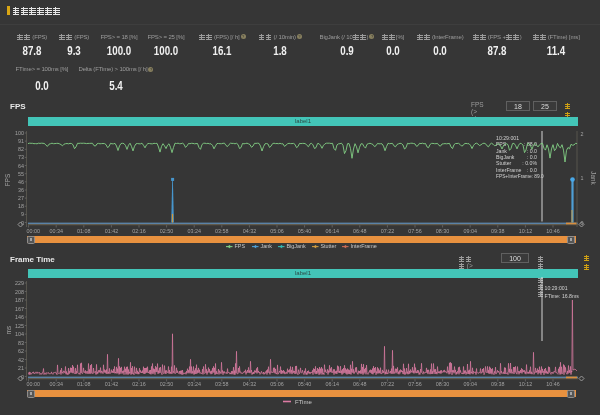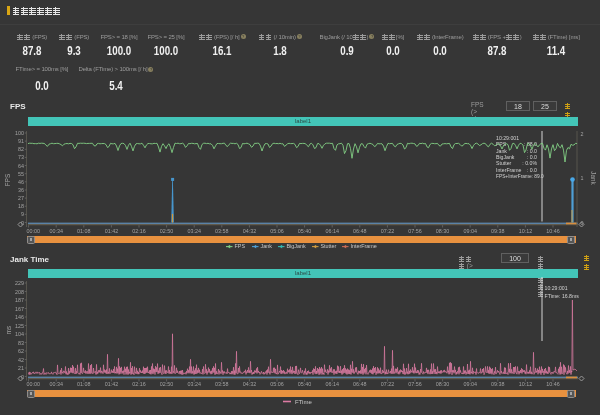--- a/index.html
+++ b/index.html
@@ -61,21 +61,21 @@
 <div class="teal" style="top:116.5px">label1</div>
 <div class="slider" style="top:236px">
   <div class="handle" style="left:0">
         <i></i>
       </div>
   <div class="handle" style="left:540px">
         <i></i>
       </div>
 </div>
 
-<div class="seclab" style="left:10px;top:254.5px">Jank Time</div>
+<div class="seclab" style="left:10px;top:254.5px">Frame Time</div>
 <div class="ctl" style="left:458px;top:255px"><i class="g" style="width:5.8px;height:6.2px"></i><i class="g" style="width:5.8px;height:6.2px"></i><i class="g" style="width:5.8px;height:6.2px"></i> (&gt; =)</div>
 <div class="inp" style="left:501px;top:253px;width:28px">100</div>
 <div class="ctl" style="left:537px;top:255px"><i class="g" style="width:5.8px;height:6.2px"></i><i class="g" style="width:5.8px;height:6.2px"></i><i class="g" style="width:5.8px;height:6.2px"></i><i class="g" style="width:5.8px;height:6.2px"></i><i class="g" style="width:5.8px;height:6.2px"></i><i class="g" style="width:5.8px;height:6.2px"></i></div>
 <div class="gold" style="position:absolute;left:583px;top:253px;font-size:8px"><i class="g" style="width:5.5px;height:6px"></i><i class="g" style="width:5.5px;height:6px"></i></div>
 <div class="teal" style="top:269.3px">label1</div>
 <div class="slider" style="top:390px">
   <div class="handle" style="left:0">
         <i></i>
       </div>
   <div class="handle" style="left:540px">

